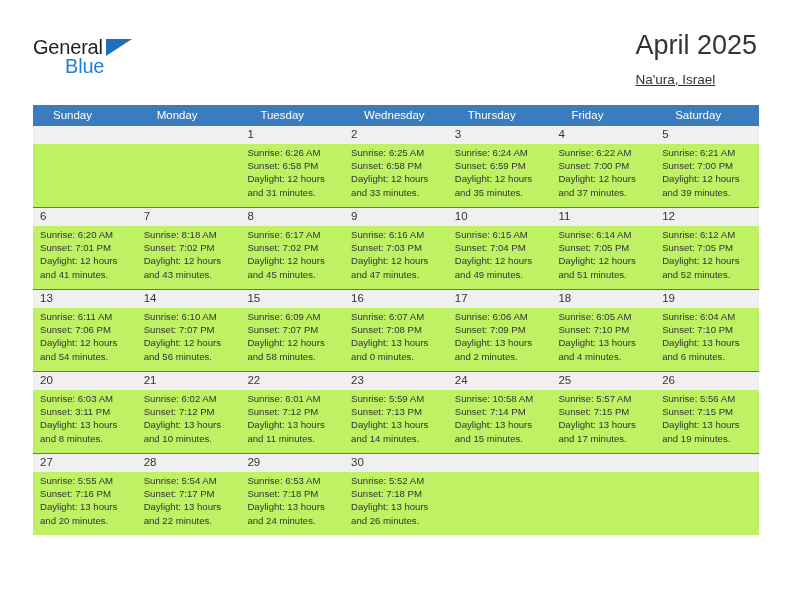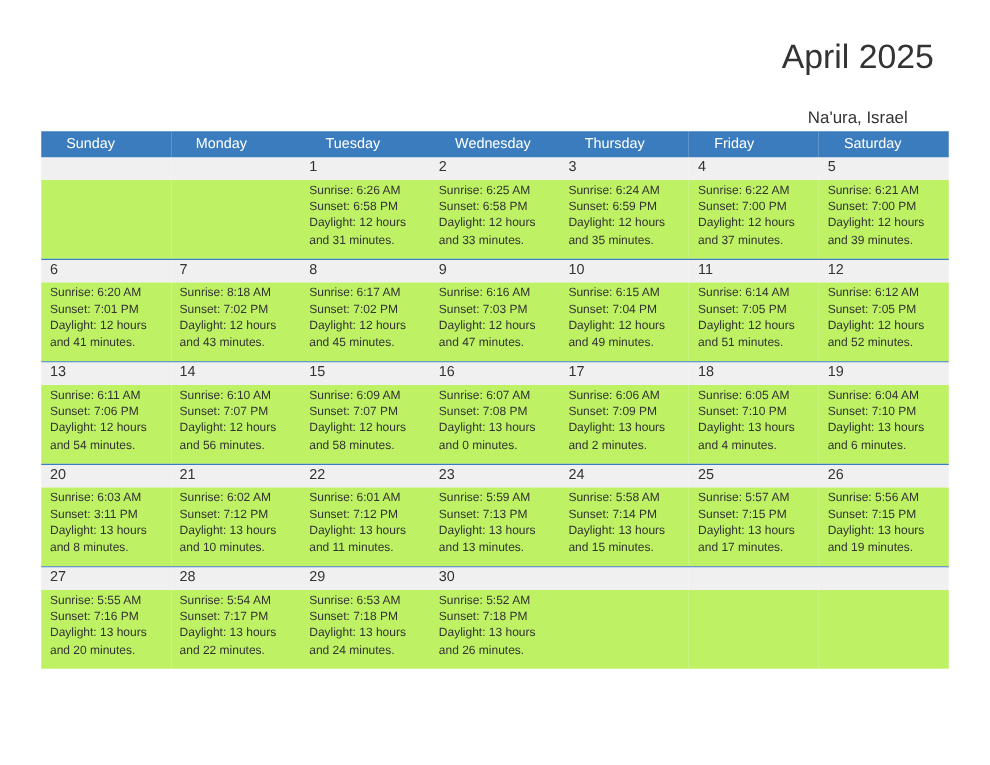--- a/index.html
+++ b/index.html
@@ -58,36 +58,37 @@
     position: absolute;
     left: 32px;
     top: 19px;
     font-size: 20px;
     color: #1f7fd4;
     letter-spacing: -0.2px;
   }
 
   .title-block {
     position: absolute;
-    right: 12px;
+    right: 2px;
     top: 0;
-    text-align: center;
+    text-align: left;
   }
   .cal-title {
     font-size: 27px;
     color: #333333;
     line-height: 34px;
     white-space: nowrap;
   }
   .cal-sub {
     font-size: 13.5px;
     color: #333333;
     line-height: 20px;
-    margin-top: 22px;
+    margin-top: 8px;
     white-space: nowrap;
+    text-decoration: underline;
   }
 
   
   .calendar {
     position: absolute;
     left: 33px;
     top: 105px;
     width: 726px;
     border-collapse: collapse;
     table-layout: fixed;
@@ -134,20 +135,25 @@
     white-space: nowrap;
   }
 </style>
 </head>
 <body>
 
 <div class="page">
 
   <div class="header">
 
+    <div class="logo">
+      <span class="logo-general">General</span>
+      <span class="logo-tri"></span>
+      <span class="logo-blue">Blue</span>
+    </div>
 
     <div class="title-block">
       <div class="cal-title">April 2025</div>
       <div class="cal-sub">Na'ura, Israel</div>
     </div>
 
   </div>
 
   <table class="calendar">
     <colgroup>
@@ -368,24 +374,24 @@
         <td>
           <span class="detail-line">Sunrise: 6:01 AM</span>
           <span class="detail-line">Sunset: 7:12 PM</span>
           <span class="detail-line">Daylight: 13 hours</span>
           <span class="detail-line">and 11 minutes.</span>
         </td>
         <td>
           <span class="detail-line">Sunrise: 5:59 AM</span>
           <span class="detail-line">Sunset: 7:13 PM</span>
           <span class="detail-line">Daylight: 13 hours</span>
-          <span class="detail-line">and 13 minutes.</span>
-        </td>
-        <td>
-          <span class="detail-line">Sunrise: 5:58 AM</span>
+          <span class="detail-line">and 14 minutes.</span>
+        </td>
+        <td>
+          <span class="detail-line">Sunrise: 10:58 AM</span>
           <span class="detail-line">Sunset: 7:14 PM</span>
           <span class="detail-line">Daylight: 13 hours</span>
           <span class="detail-line">and 15 minutes.</span>
         </td>
         <td>
           <span class="detail-line">Sunrise: 5:57 AM</span>
           <span class="detail-line">Sunset: 7:15 PM</span>
           <span class="detail-line">Daylight: 13 hours</span>
           <span class="detail-line">and 17 minutes.</span>
         </td>

